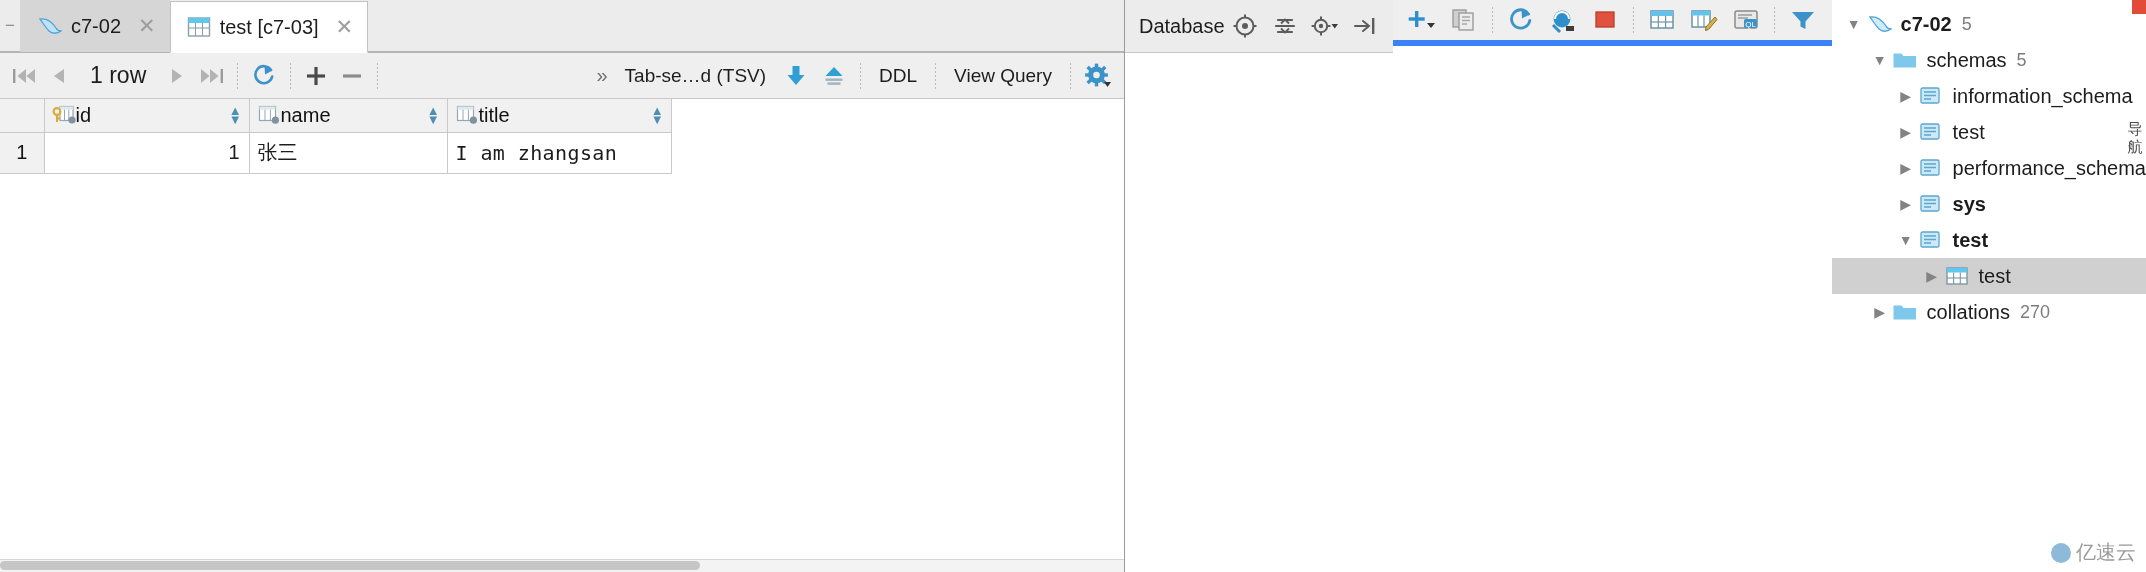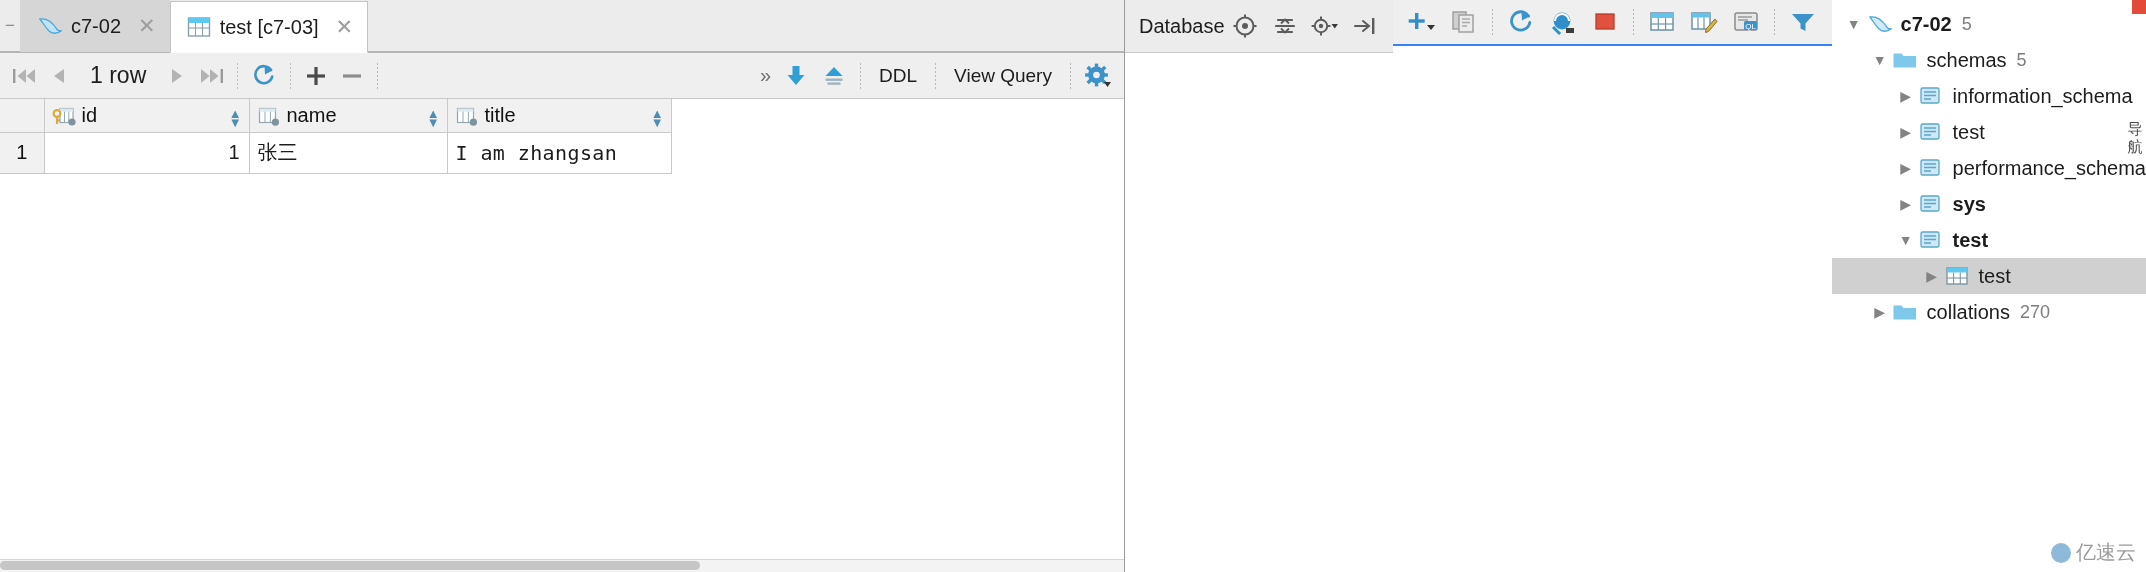--- a/index.html
+++ b/index.html
@@ -51,36 +51,36 @@
   .filtertext{ flex:1; color:#6a6a6a; font-size:20px; }
 
   
   .gridwrap{ flex:1; background:#fff; position:relative; overflow:hidden; }
   table.grid{ border-collapse:collapse; table-layout:fixed; }
   table.grid th, table.grid td{ border-right:1px solid #c9c9c9; border-bottom:1px solid #c9c9c9;
                                 height:33px; font-weight:normal; font-size:20px; }
   table.grid th{ background:#f1f1f1; padding:0 7px; text-align:left; color:#111; }
   th.gutter, td.gutter{ width:44px; background:#f1f1f1; text-align:center; border-right:1px solid #c9c9c9; }
   td.gutter{ font-weight:bold; color:#111; }
-  th .hdr{ display:flex; align-items:flex-end; gap:6px; width:100%; }
+  th .hdr{ display:flex; align-items:center; width:100%; }
   th .hdrname{ flex:1; }
   .sortarrows{ color:#4d8fb3; font-size:13px; line-height:9px; text-align:center; }
   td.num{ text-align:right; padding:0 9px; }
   td.cjk{ padding:0 8px; font-family:Liberation Sans, sans-serif; }
   td.mono{ padding:8px 8px; font-family:"DejaVu Sans Mono","Liberation Mono",monospace; font-size:19px; letter-spacing:.4px; }
   .hbar{ position:absolute; left:0; right:0; bottom:0; height:13px; background:#f3f3f3; border-top:1px solid #d5d5d5; }
   .hthumb{ position:absolute; left:0; bottom:2px; height:9px; width:700px; background:#c6c6c6; border-radius:5px; }
 
   
   .right{ flex:1; height:572px; background:#fff; display:flex; flex-direction:row; position:relative; }
   .dbhead{ height:53px; background:#ececec; border-bottom:1px solid #c8c8c8;
            display:flex; align-items:center; padding:0 8px 0 14px; }
   .dbtitle{ font-size:20px; color:#1d1d1d; flex:1; }
   .hbtn{ width:40px; height:40px; display:flex; align-items:center; justify-content:center; color:#5c5c5c; }
-  .dbtoolbar{ height:46px; background:#efefef; border-bottom:2px solid #3b82f6;
+  .dbtoolbar{ height:46px; background:#efefef; border-bottom:6px solid #3b82f6;
               display:flex; align-items:center; padding:0 8px; }
   .dbbtn{ width:42px; height:40px; display:flex; align-items:center; justify-content:center; position:relative; }
   .tree{ flex:1; overflow:hidden; padding-top:6px; font-size:20px; }
   .node{ height:36px; display:flex; align-items:center; white-space:nowrap; }
   .node.sel{ background:#d0d0d0; }
   .twisty{ width:24px; text-align:center; color:#838383; font-size:14px; flex:none; }
   .nlabel{ margin-left:9px; }
   .nlabel.b{ font-weight:bold; }
   .ncount{ margin-left:10px; color:#7d7d7d; font-size:18px; }
   .nicon{ width:26px; display:flex; align-items:center; justify-content:center; flex:none; }
@@ -176,20 +176,21 @@
         <svg width="24" height="24" viewBox="0 0 24 24">
           <rect x="3" y="10.4" width="18" height="3.2" fill="#8c8c8c"></rect>
         </svg>
       </div>
 
       <div class="vsep"></div>
 
       <div style="flex:1"></div>
 
       <div class="chev">»</div>
+      <div class="tbtn txt">Tab-se…d (TSV)</div>
 
       <div class="tbtn">
         <svg width="26" height="24" viewBox="0 0 26 24">
           <rect x="9.5" y="2" width="7" height="10" fill="#2f9fd4"></rect>
           <path d="M4.5 11 L21.5 11 L13 21 Z" fill="#2f9fd4"></path>
         </svg>
       </div>
       <div class="tbtn">
         <svg width="26" height="24" viewBox="0 0 26 24">
           <path d="M4.5 12 L21.5 12 L13 3 Z" fill="#2f9fd4"></path>

